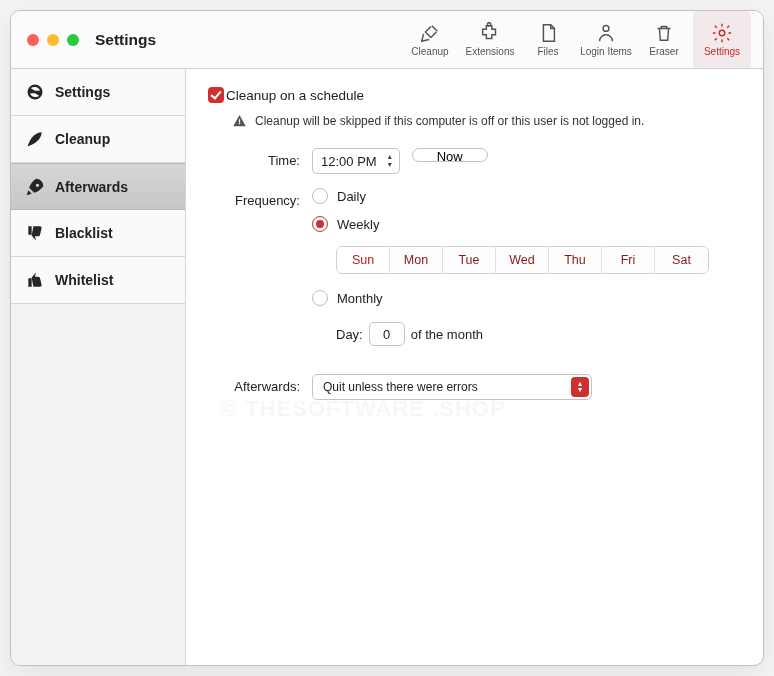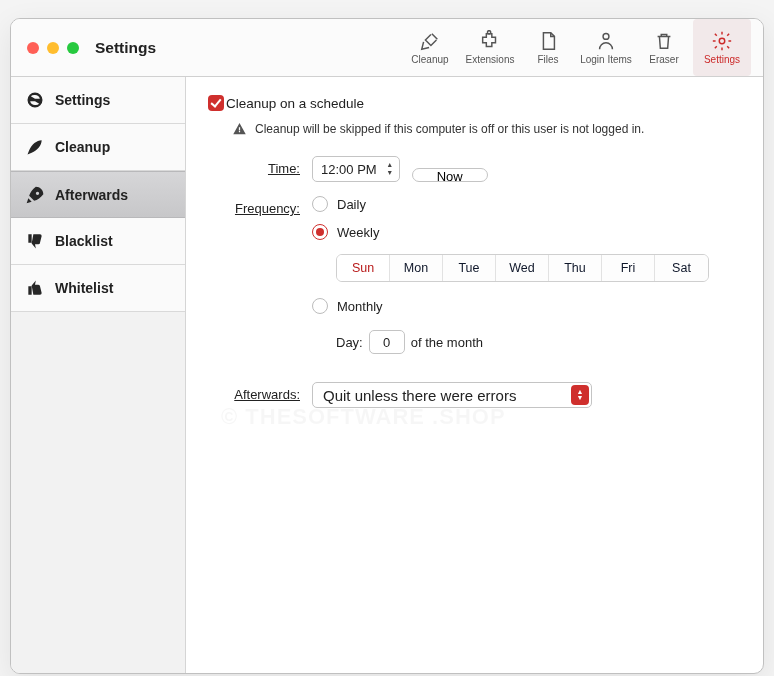--- a/index.html
+++ b/index.html
@@ -13,21 +13,20 @@
     .window {
       width: 754px;
       height: 656px;
       background: #fff;
       border: 1px solid #c0c0c0;
       border-radius: 10px;
       overflow: hidden;
       display: flex;
       flex-direction: column;
       box-shadow: 0 8px 30px rgba(0,0,0,0.08);
-      margin-top: 8px;
     }
     .titlebar {
       height: 58px;
       border-bottom: 1px solid #d0d0d0;
       display: flex;
       align-items: center;
       padding: 0 12px 0 16px;
       background: #fbfbfb;
     }
     .traffic { display: flex; gap: 8px; margin-right: 16px; align-items:center;}
@@ -86,22 +85,22 @@
     .chk-label { font-size:13.5px; }
     .warning-row{ display:flex; align-items:center; gap:8px; margin:10px 0 20px 24px; }
     .warning-row svg{width:15px;height:15px;}
     .warning-text{ font-size:12px; color:#333; }
     .form-grid {
       display:grid;
       grid-template-columns: 92px auto;
       column-gap:12px; row-gap:14px;
       align-items:start;
     }
-    .flabel{ text-align:right; font-size:13px; padding-top:5px;text-decoration:underline;}
-    .time-row{ display:flex; align-items:flex-end; gap:12px;}
+    .flabel{ text-align:right; font-size:13px; padding-top:5px;}
+    .time-row{ display:flex; align-items:flex-start; gap:12px;}
     .time-field{
       display:flex; align-items:center;
       border:1px solid #c4c4c4; border-radius:5px;
       height:26px; padding:0 2px 0 8px; background:#fff;
     }
     .time-field .stepperbox{
       width:14px; height:22px;
       display:flex; flex-direction:column; justify-content:center;
       margin-left:6px;
     }
@@ -123,35 +122,35 @@
     }
     .days-seg{
       margin:2px 0 0 24px;
       display:flex;
       border:1px solid #cfcfcf; border-radius:6px;
       overflow:hidden;
       width:fit-content;
     }
     .dseg{
       width:53px; height:26px; display:flex; align-items:center; justify-content:center;
-      font-size:12.5px; cursor:pointer; background:#fdfdfd; color:#0f172a;
+      font-size:12.5px; cursor:pointer; background:#fdfdfd; color:#7f1d1d;
       border-right:1px solid #e2e2e2;
     }
     .dseg:last-child{border-right:none;}
     .dseg.active{ color:#b91c1c; font-weight:400; background:#fff;}
     .dayfield{
       display:inline-flex; align-items:center;
       border:1px solid #c4c4c4; border-radius:5px;
       height:24px; width:36px; justify-content:center; margin:0 6px; background:#fff;
     }
     .monthly-sub{ margin-left:24px; display:flex; align-items:center; margin-top:4px;}
     .afterwards-wrap{ width:280px; position:relative;}
     .sel{
       width:100%; height:26px; border:1px solid #c4c4c4; border-radius:5px;
-      background:#fff; padding:0 26px 0 10px; font-size:15px;
+      background:#fff; padding:0 26px 0 10px; font-size:12px;
       display:flex; align-items:center; cursor:pointer;
     }
     .sel-caret{
       position:absolute; right:3px; top:3px; width:18px; height:20px;
       background:#cf2f2d; border-radius:4px;
       display:flex; flex-direction:column; align-items:center; justify-content:center;
       gap:0px;
     }
     .sel-caret span{ color:#fff; font-size:7px; line-height:6px;}
     .watermark{

